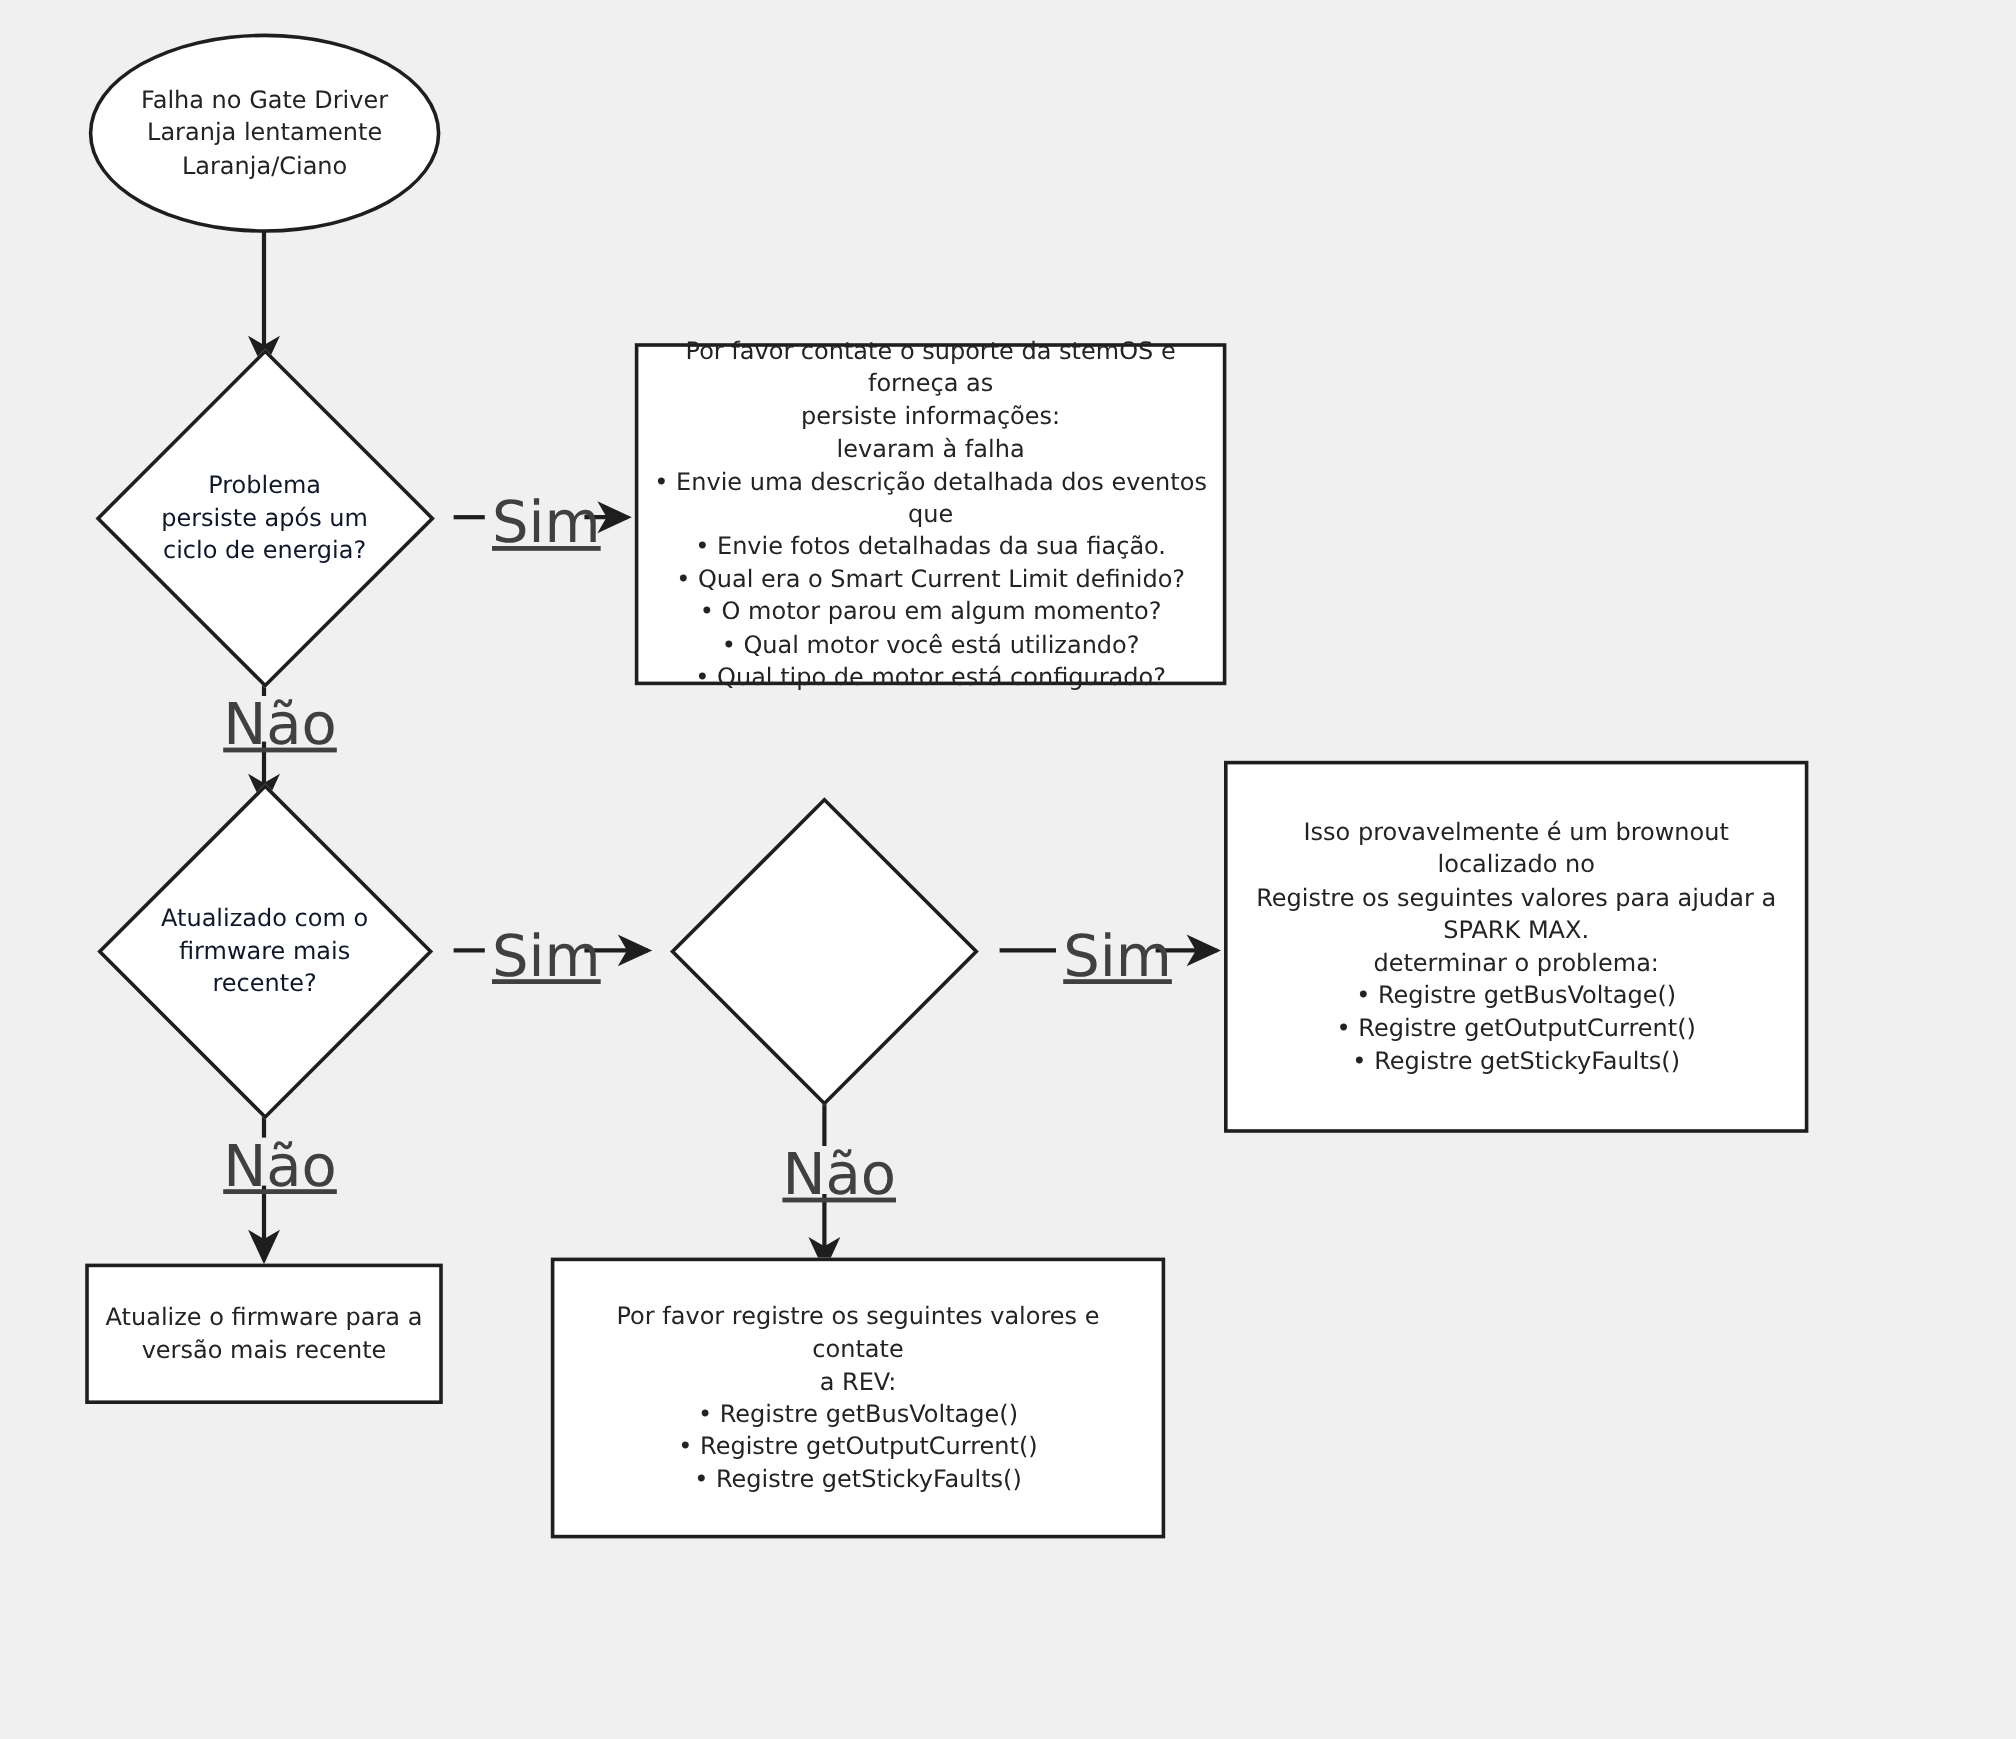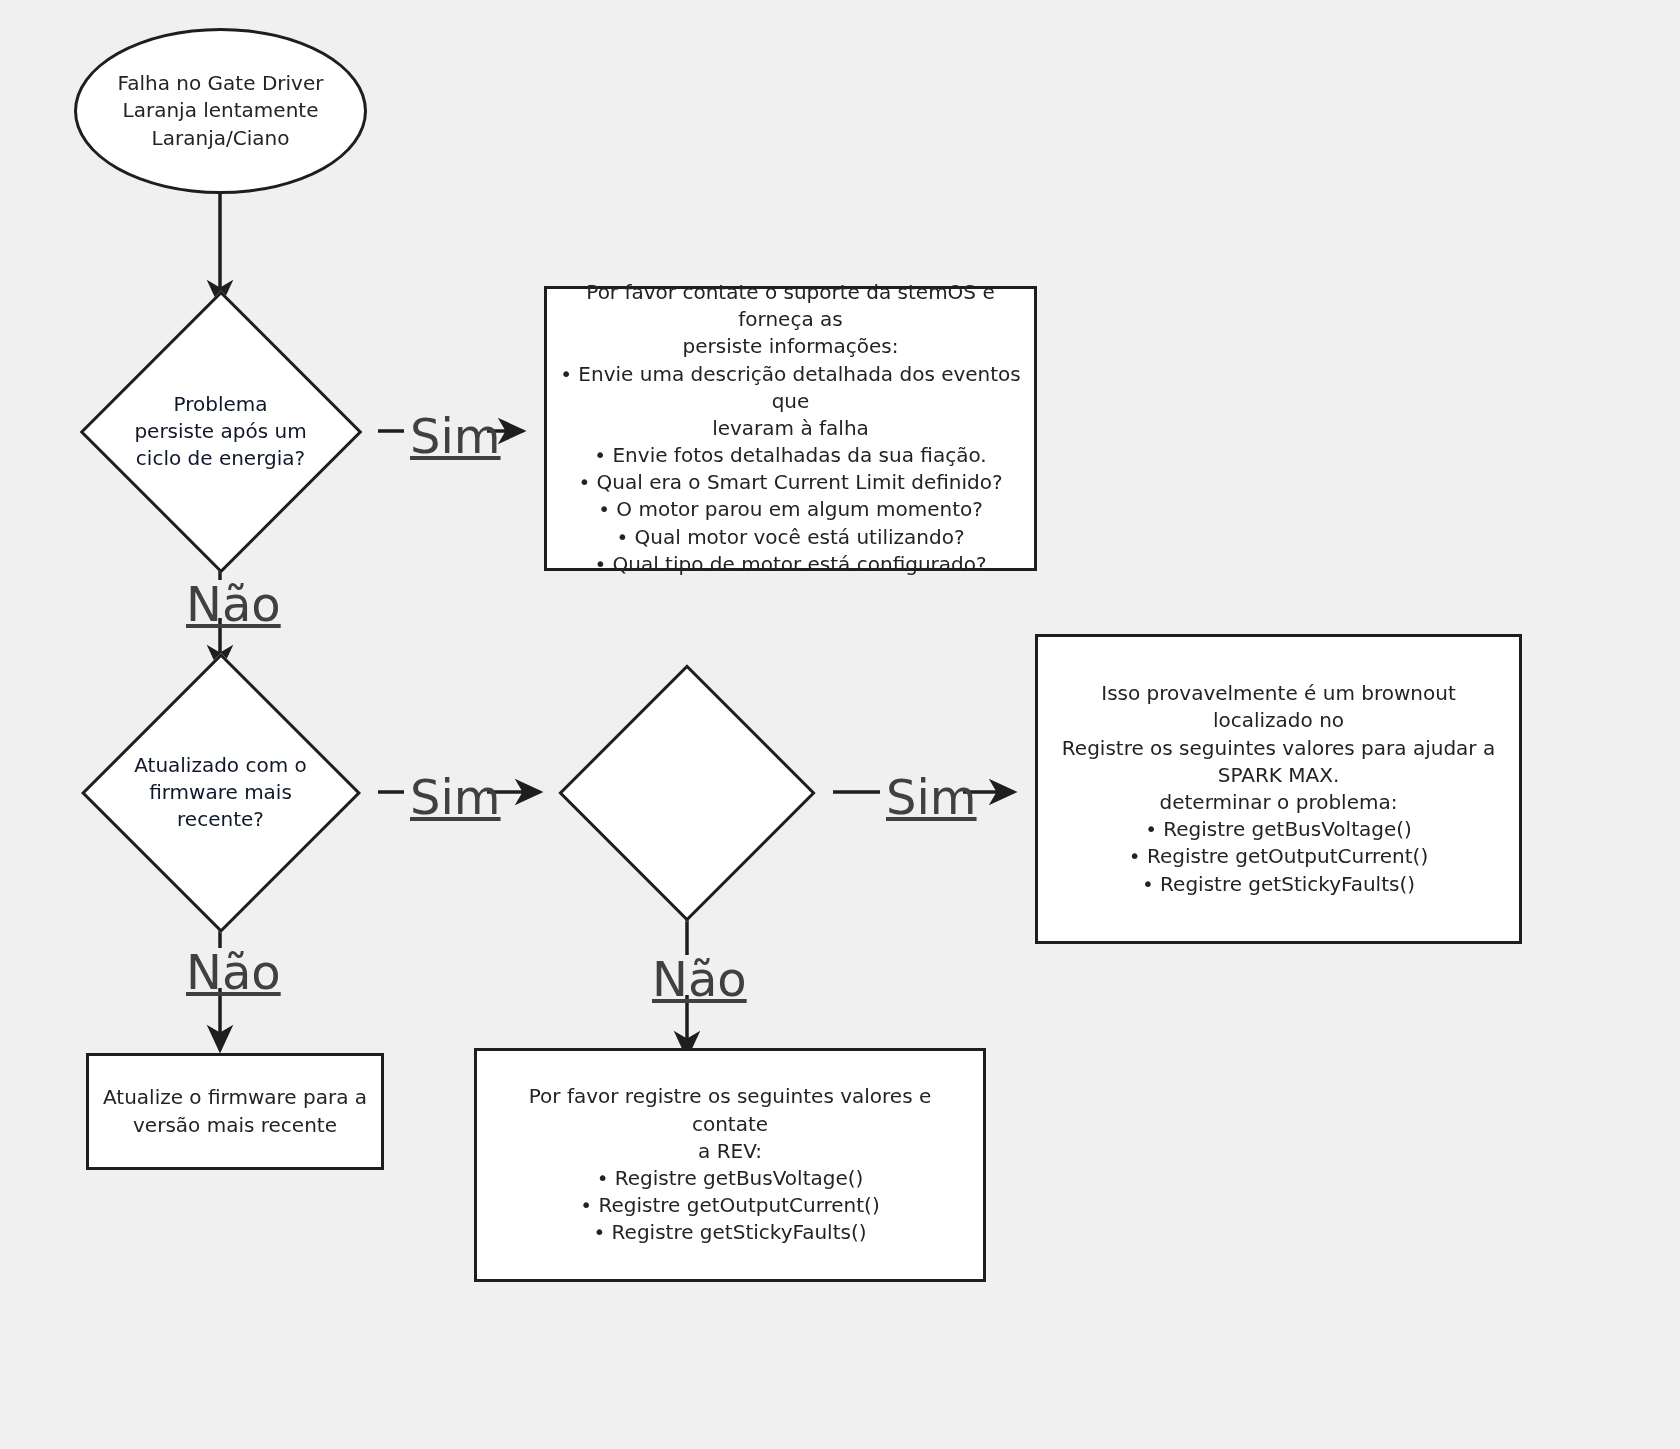--- a/index.html
+++ b/index.html
@@ -43,21 +43,20 @@
     border: 3px solid #1e1e1e;
     border-radius: 50%;
     background: #ffffff;
     font-size: 20px;
   }
 
   .process {
     border: 3px solid #1e1e1e;
     background: #ffffff;
     font-size: 20px;
-    margin-left: 15px;
   }
 
   
   .decision {
     background: transparent;
   }
   .decision .dia-shape {
     position: absolute;
     left: 50%;
     top: 50%;
@@ -133,22 +132,22 @@
       <span class="txt-line">Problema</span>
       <span class="txt-line">persiste após um</span>
       <span class="txt-line">ciclo de energia?</span>
     </div>
   </div>
 
   <div class="node process" style="left:529px; top:286px; width:493px; height:285px; padding:14px 12px;">
     <div>
       <span class="txt-line">Por favor contate o suporte da stemOS e forneça as</span>
       <span class="txt-line">persiste informações:</span>
+      <span class="txt-line">levaram à falha</span>
       <span class="txt-line">• Envie uma descrição detalhada dos eventos que</span>
-      <span class="txt-line">levaram à falha</span>
       <span class="txt-line">• Envie fotos detalhadas da sua fiação.</span>
       <span class="txt-line">• Qual era o Smart Current Limit definido?</span>
       <span class="txt-line">• O motor parou em algum momento?</span>
       <span class="txt-line">• Qual motor você está utilizando?</span>
       <span class="txt-line">• Qual tipo de motor está configurado?</span>
     </div>
   </div>
 
   <div class="node decision" style="left:62px; top:668px; width:317px; height:249px;">
     <div class="dia-shape" style="width:198px; height:198px;"></div>

